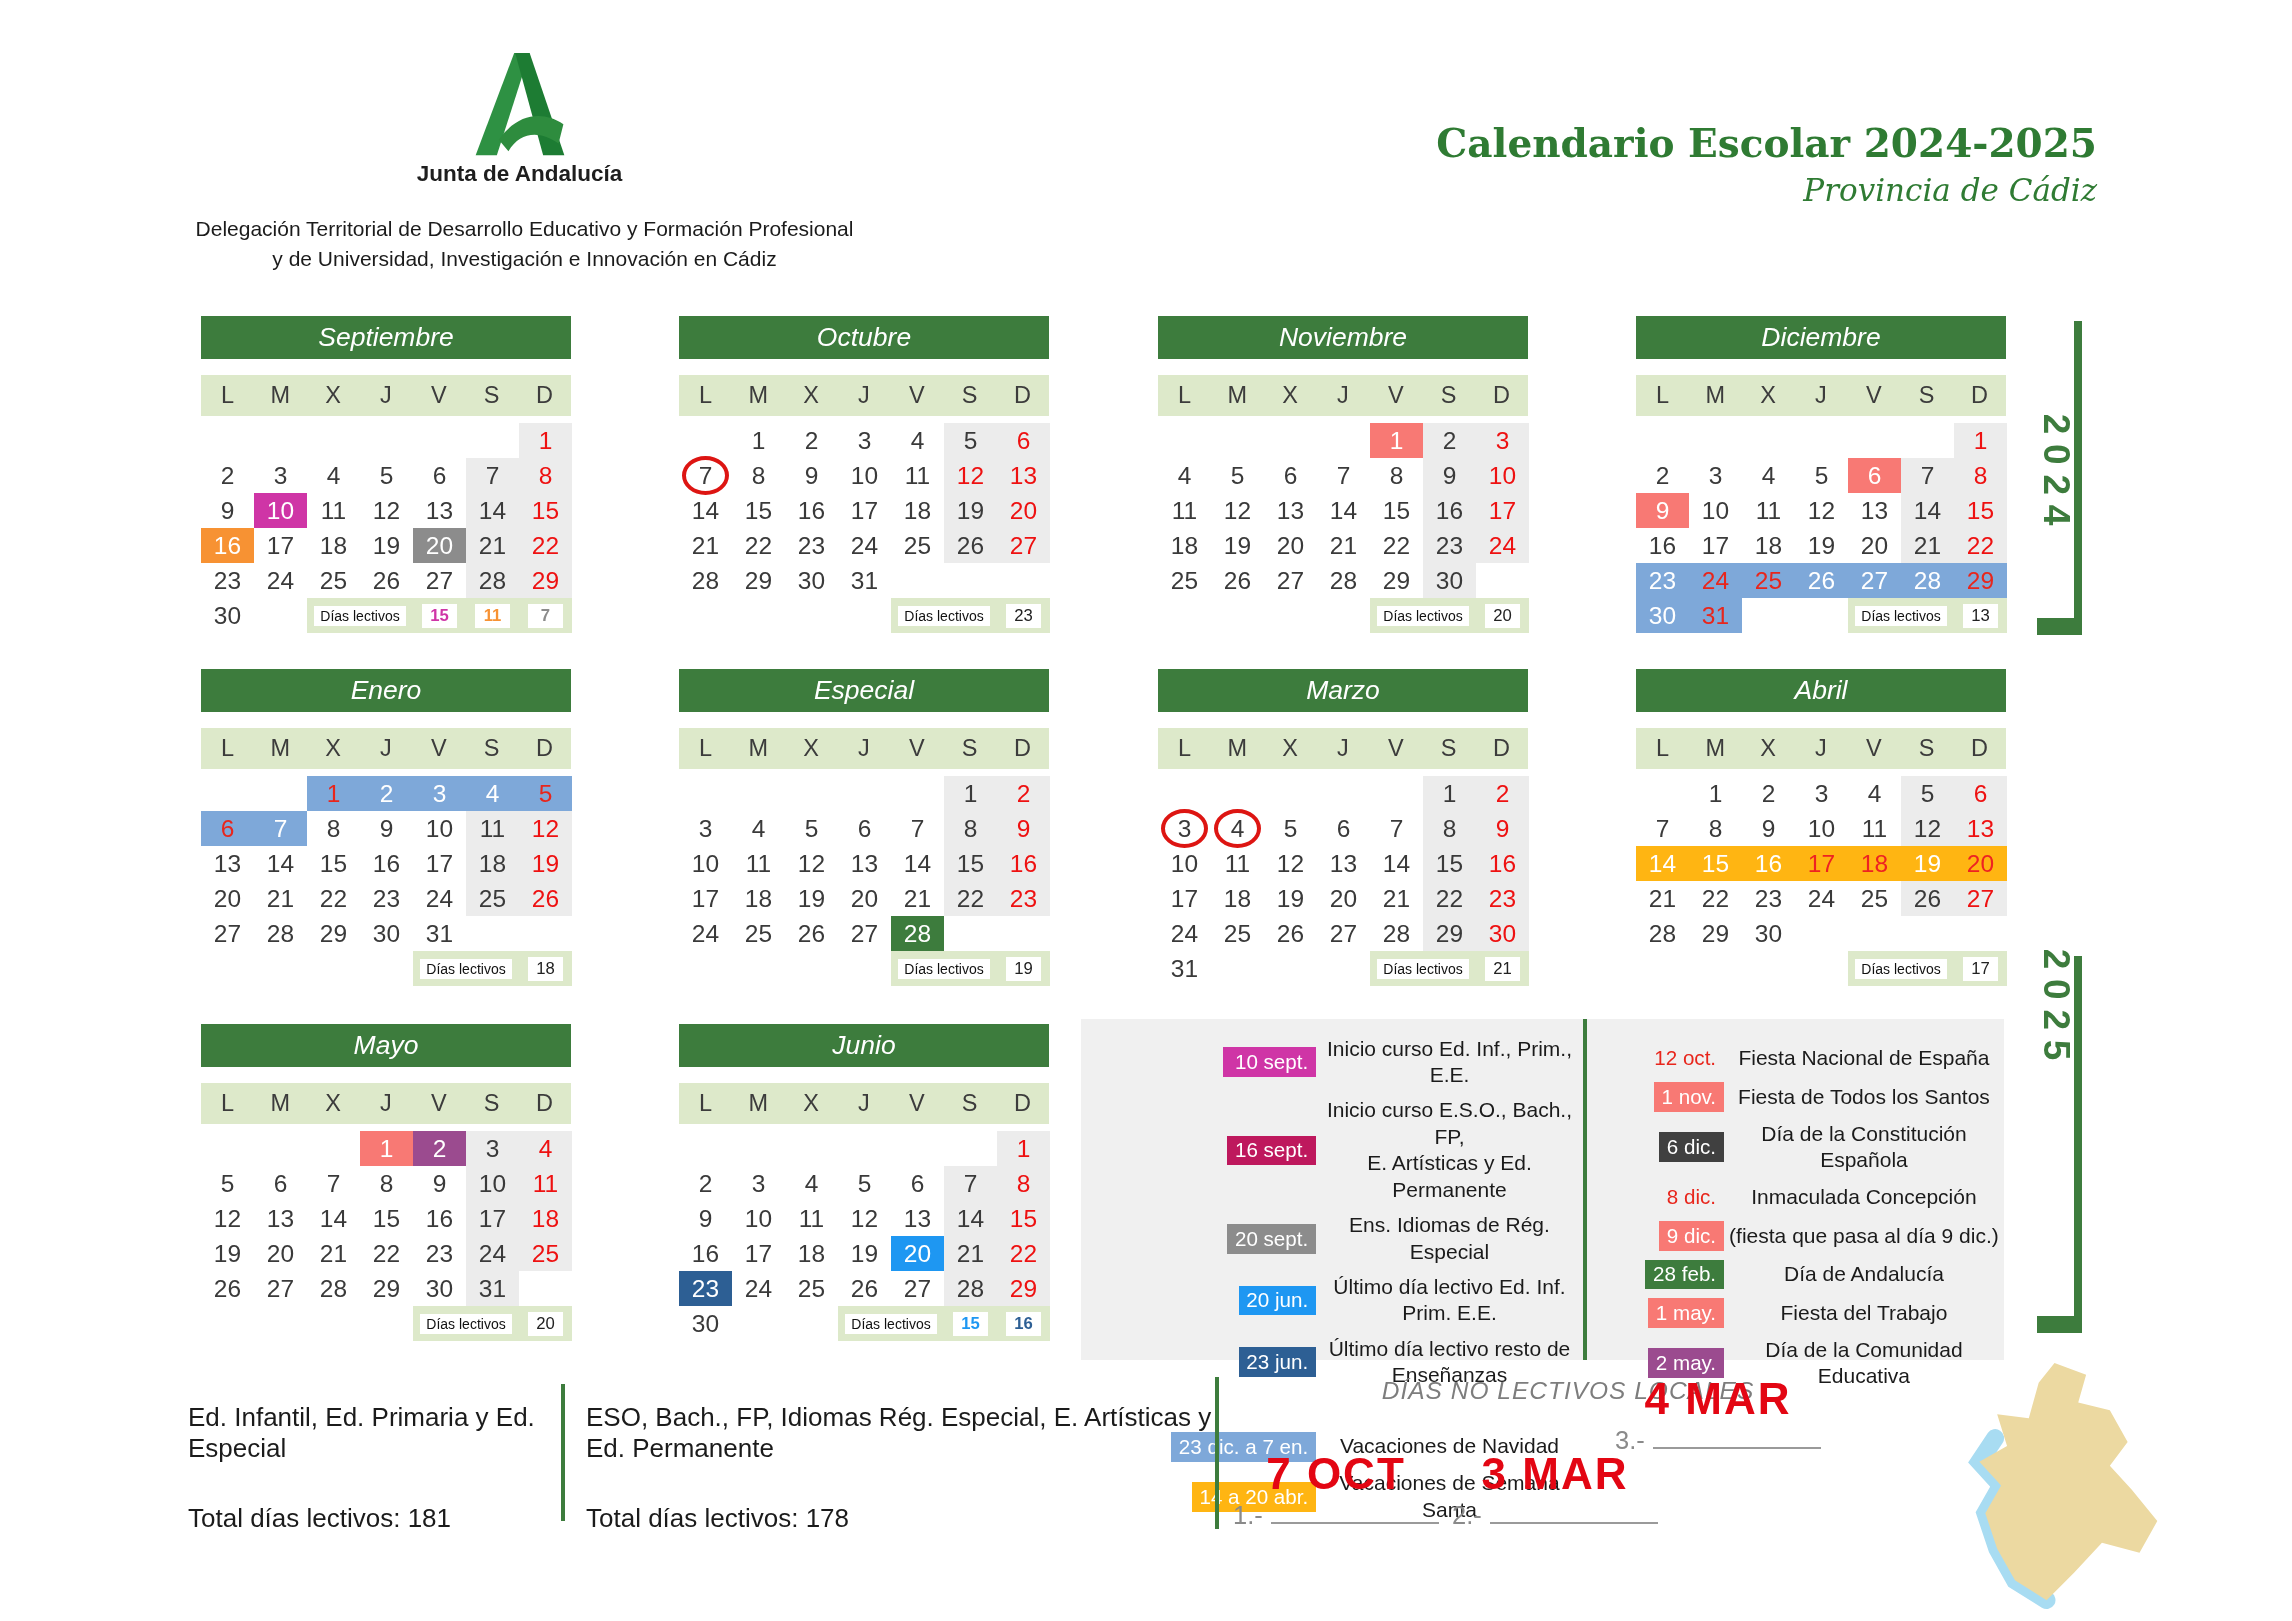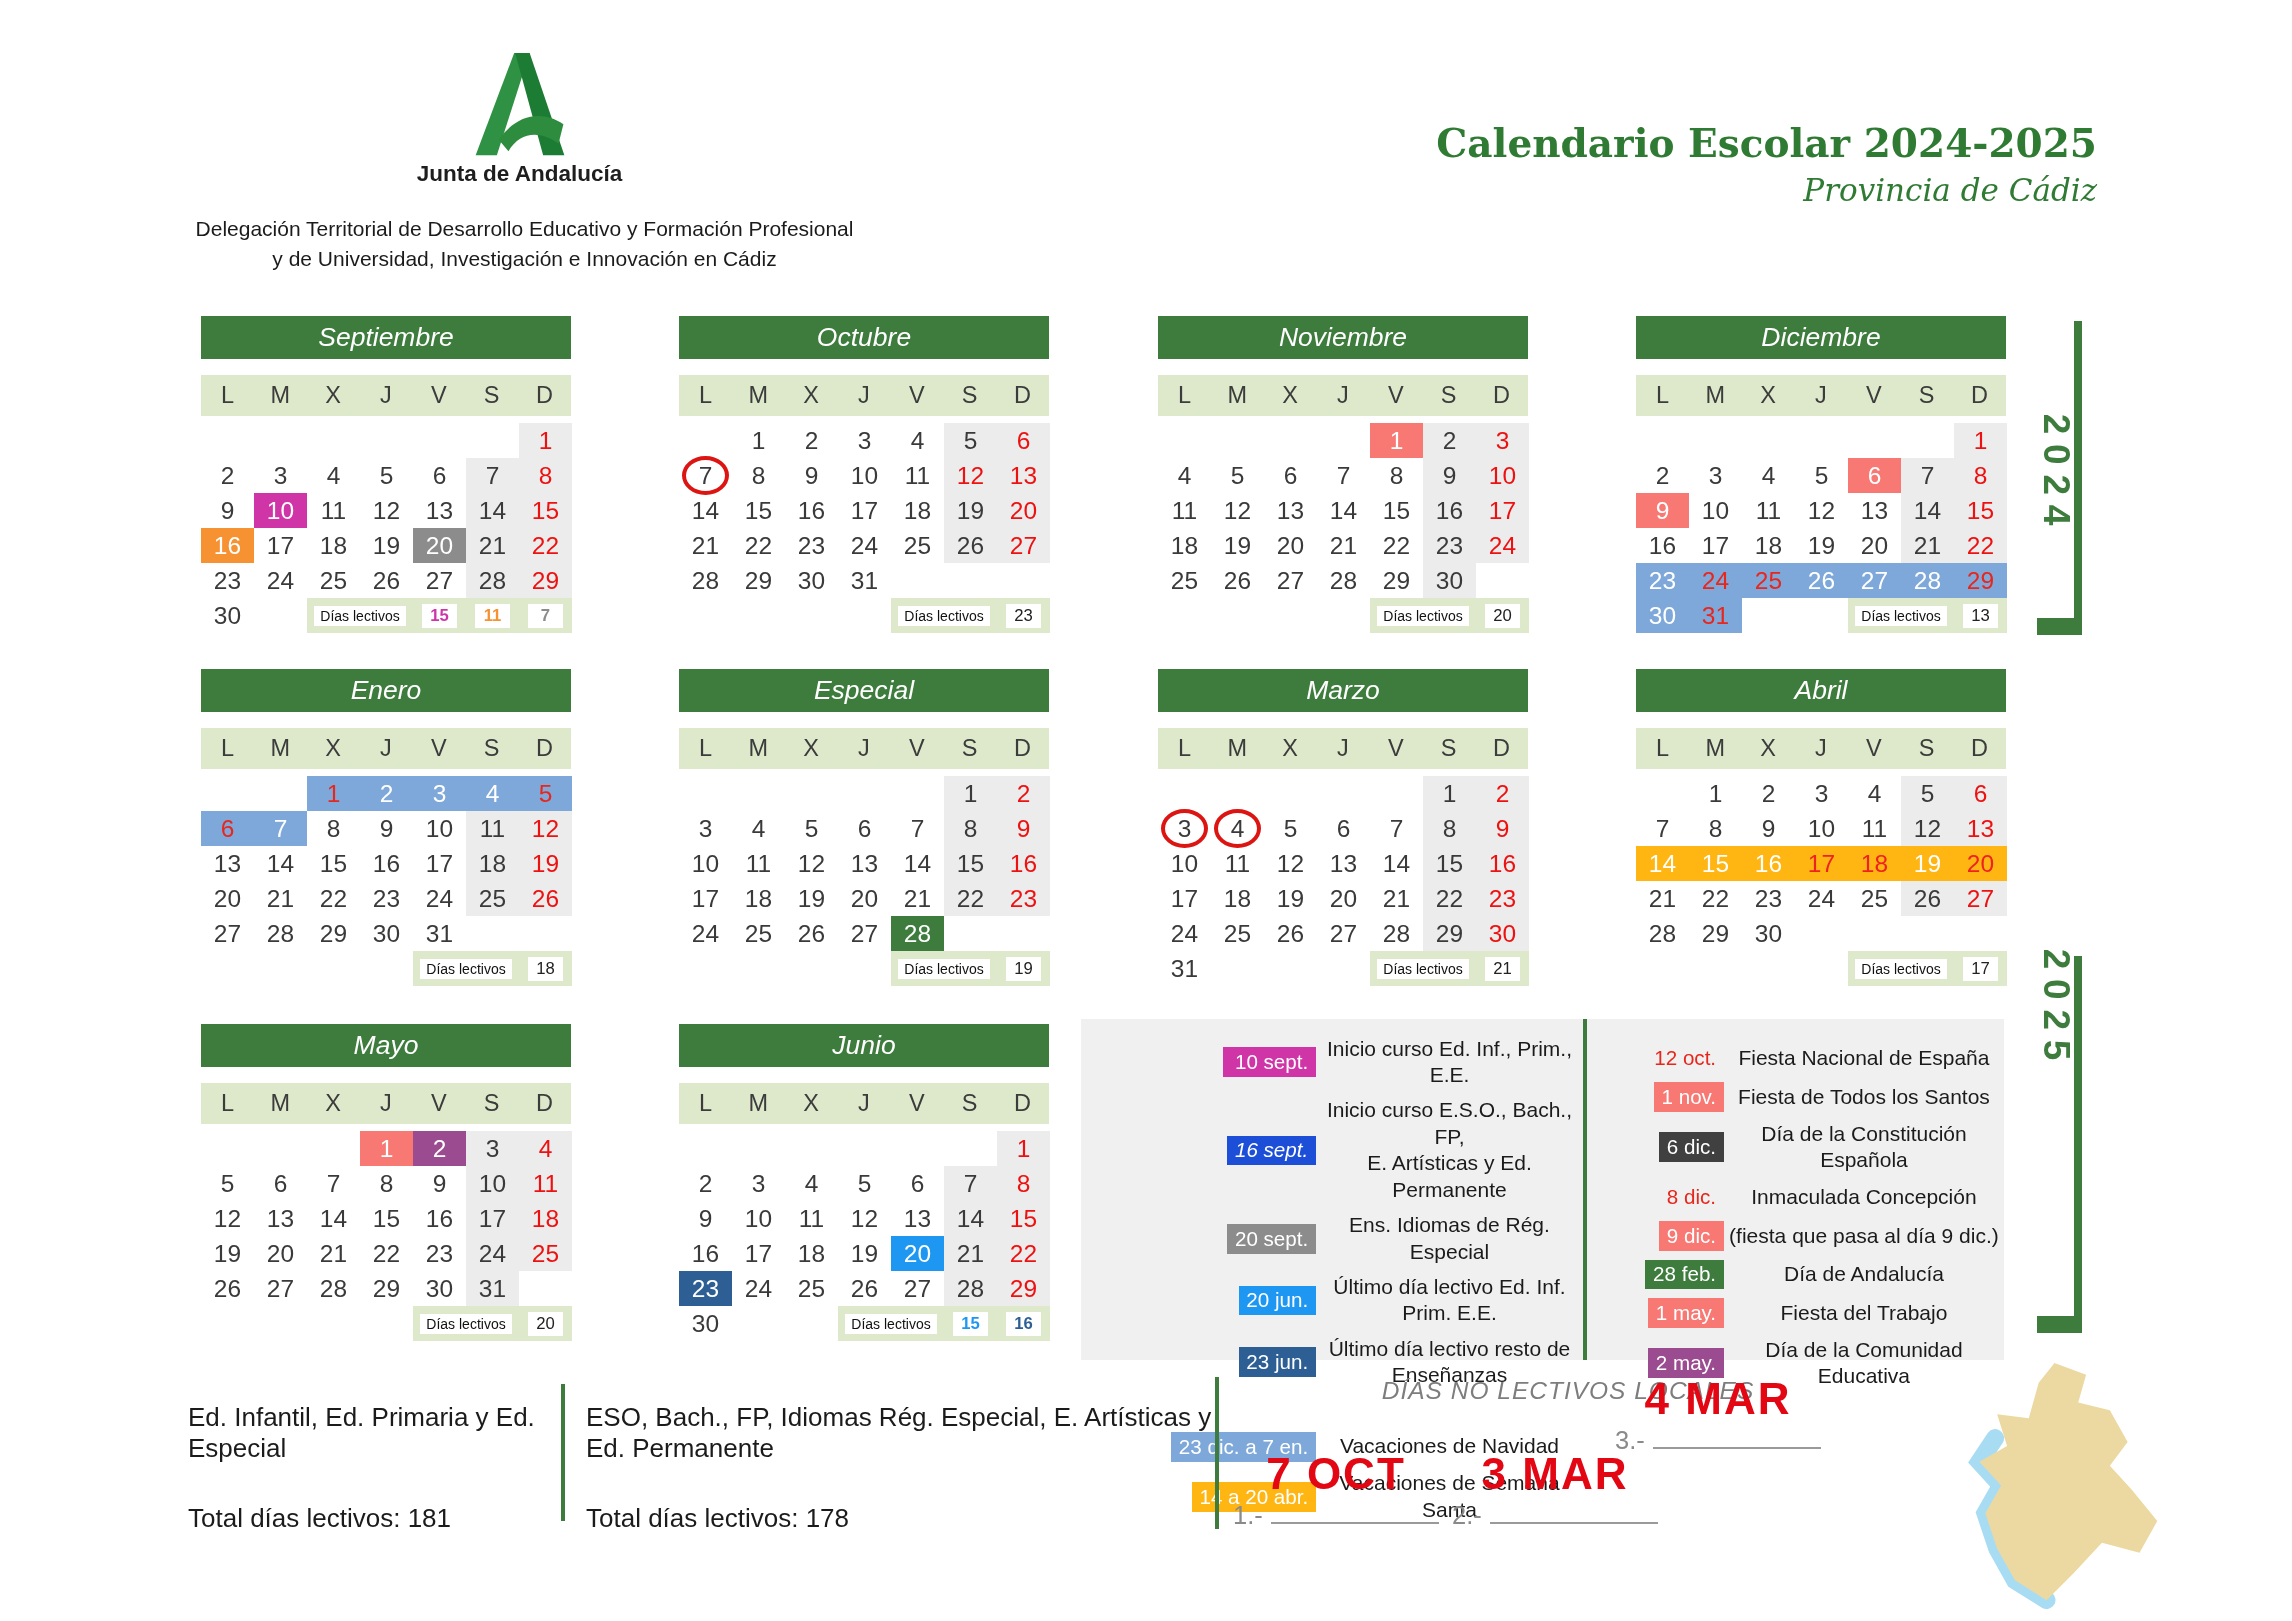--- a/index.html
+++ b/index.html
@@ -1344,21 +1344,21 @@
         <div class="lrow">
           <div class="chipbox">
             <span class="chip" style="background: rgb(207, 53, 166); padding-left: 12px;">10 sept.</span>
           </div>
           <div class="ltext">
             <div>Inicio curso Ed. Inf., Prim., E.E.</div>
           </div>
         </div>
         <div class="lrow">
           <div class="chipbox">
-            <span class="chip" style="background: #1d4ed8; font-style: italic;">16 sept.</span>
+            <span class="chip" style="background: #be185d;">16 sept.</span>
           </div>
           <div class="ltext">
             <div>Inicio curso E.S.O., Bach., FP,</div>
             <div>E. Artísticas y Ed. Permanente</div>
           </div>
         </div>
         <div class="lrow">
           <div class="chipbox">
             <span class="chip" style="background: rgb(140, 140, 140);">20 sept.</span>
           </div>

